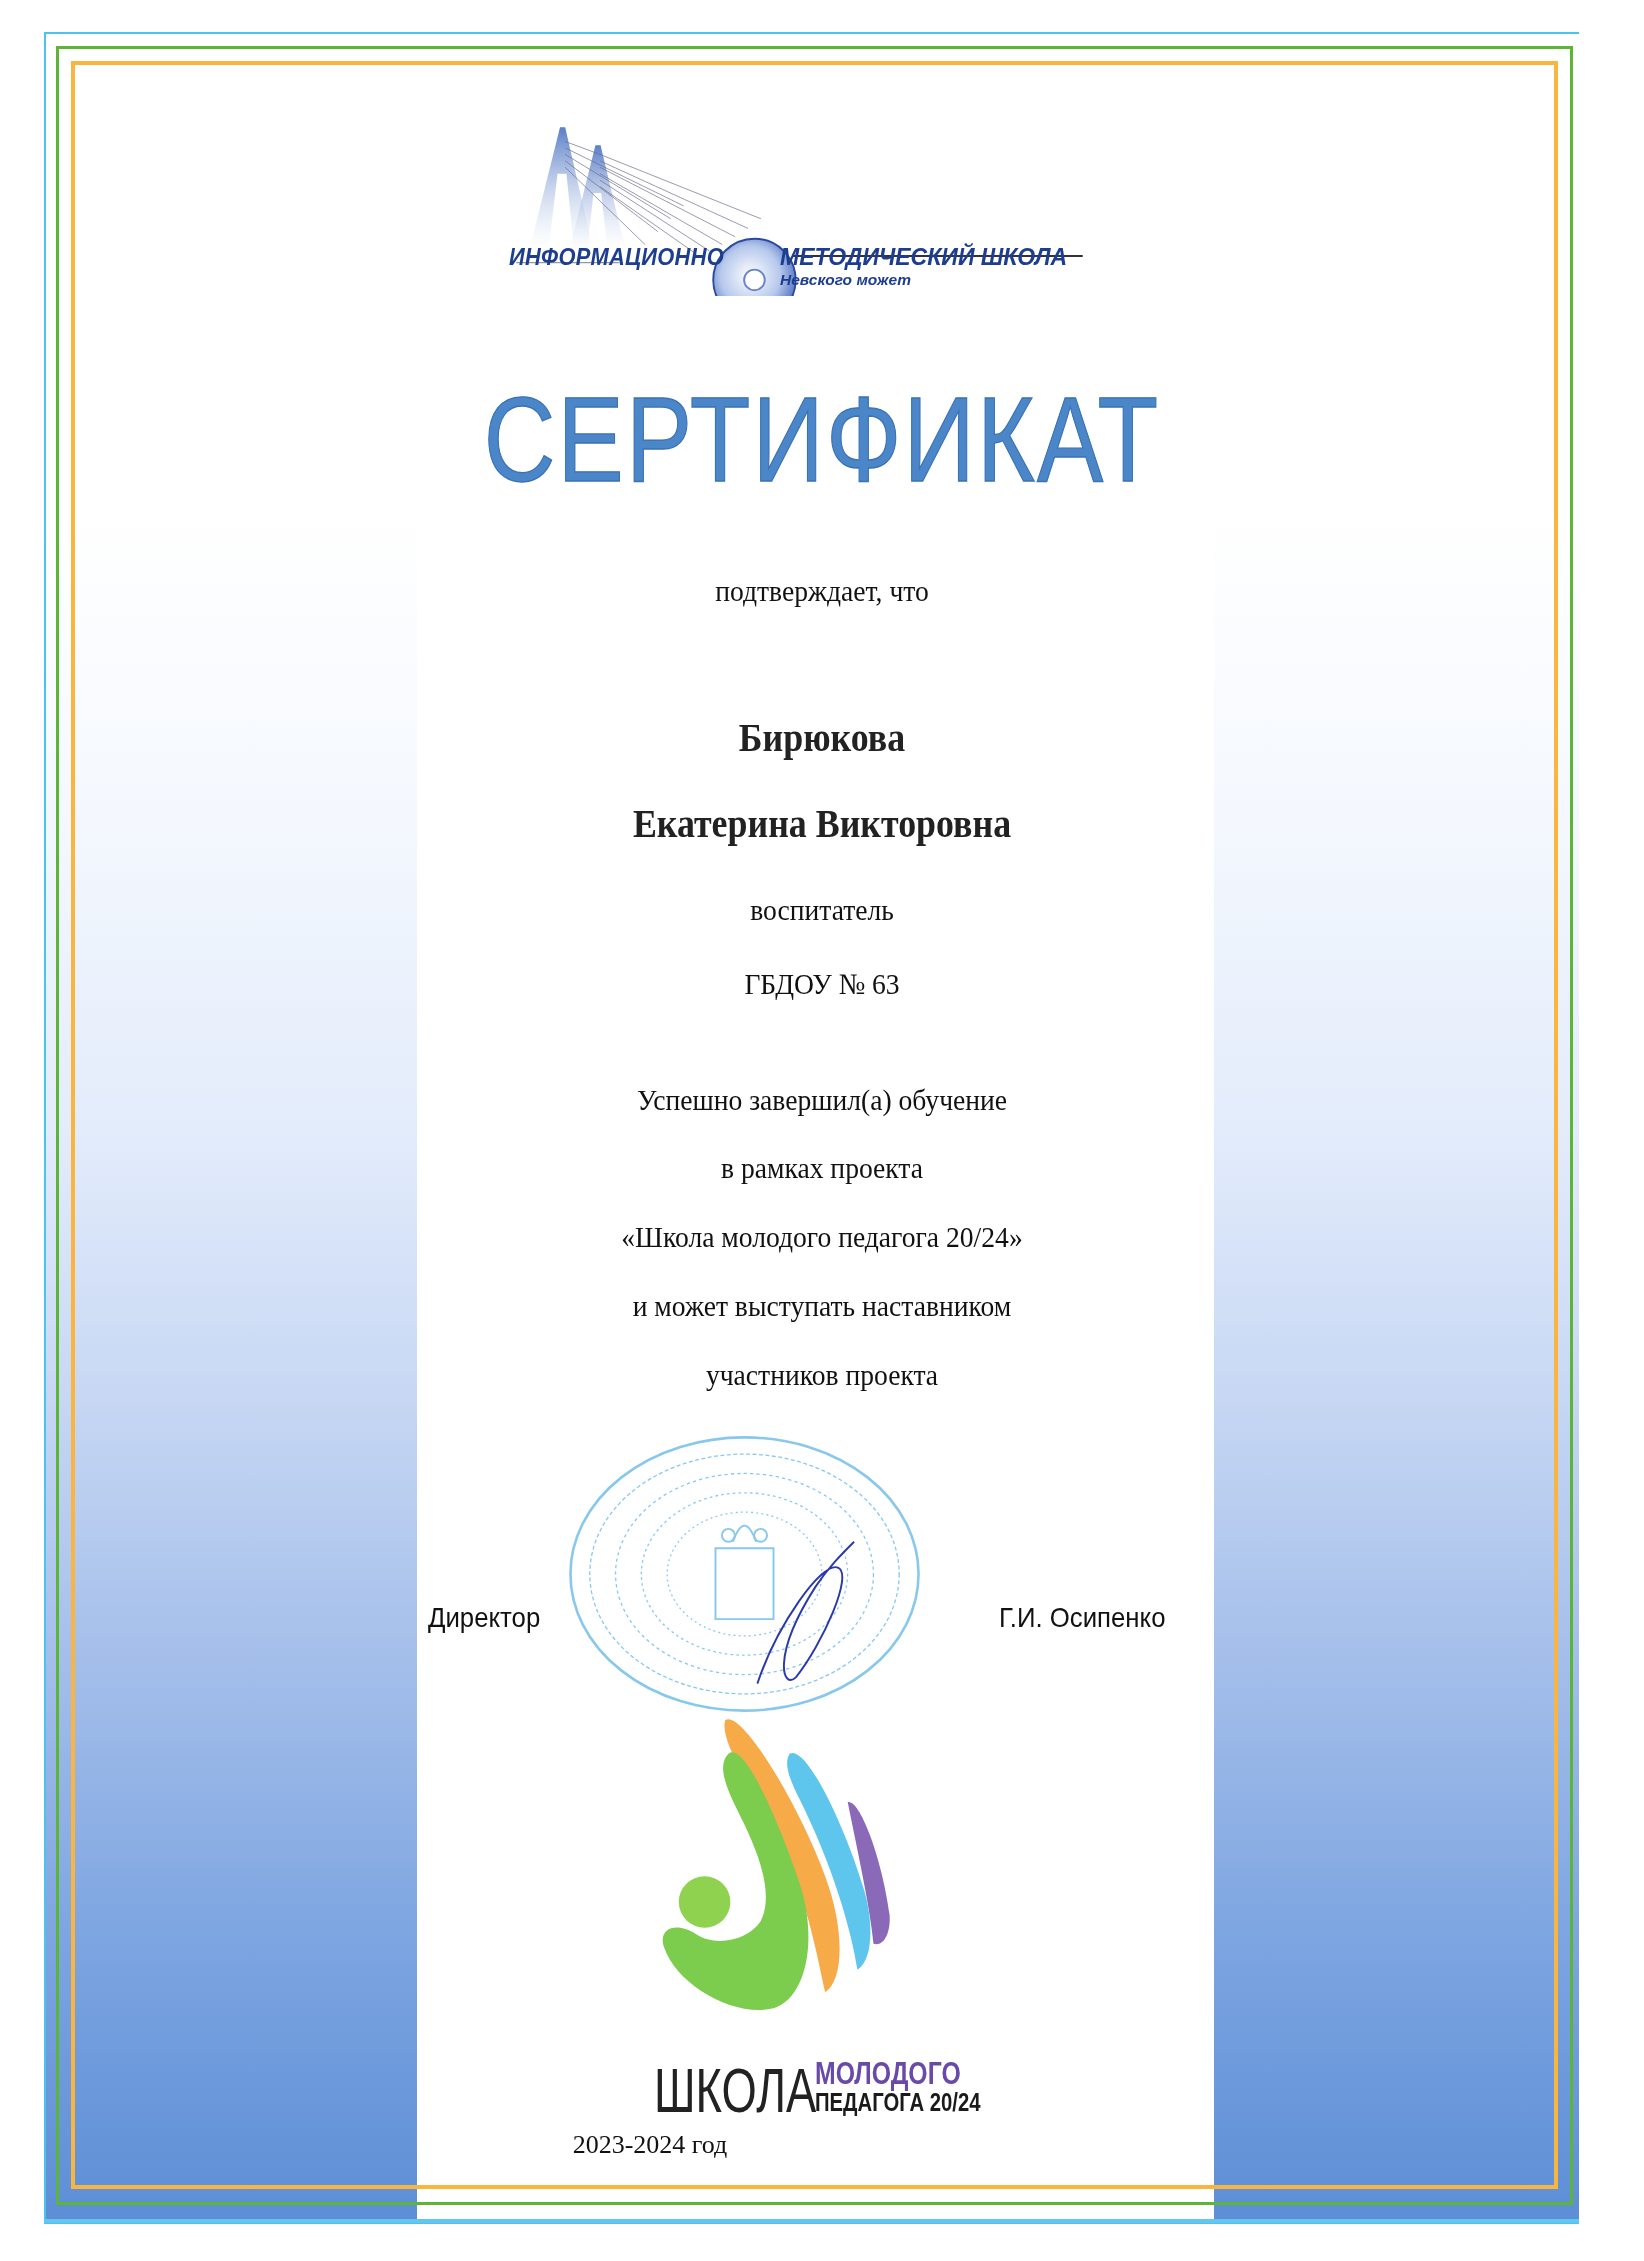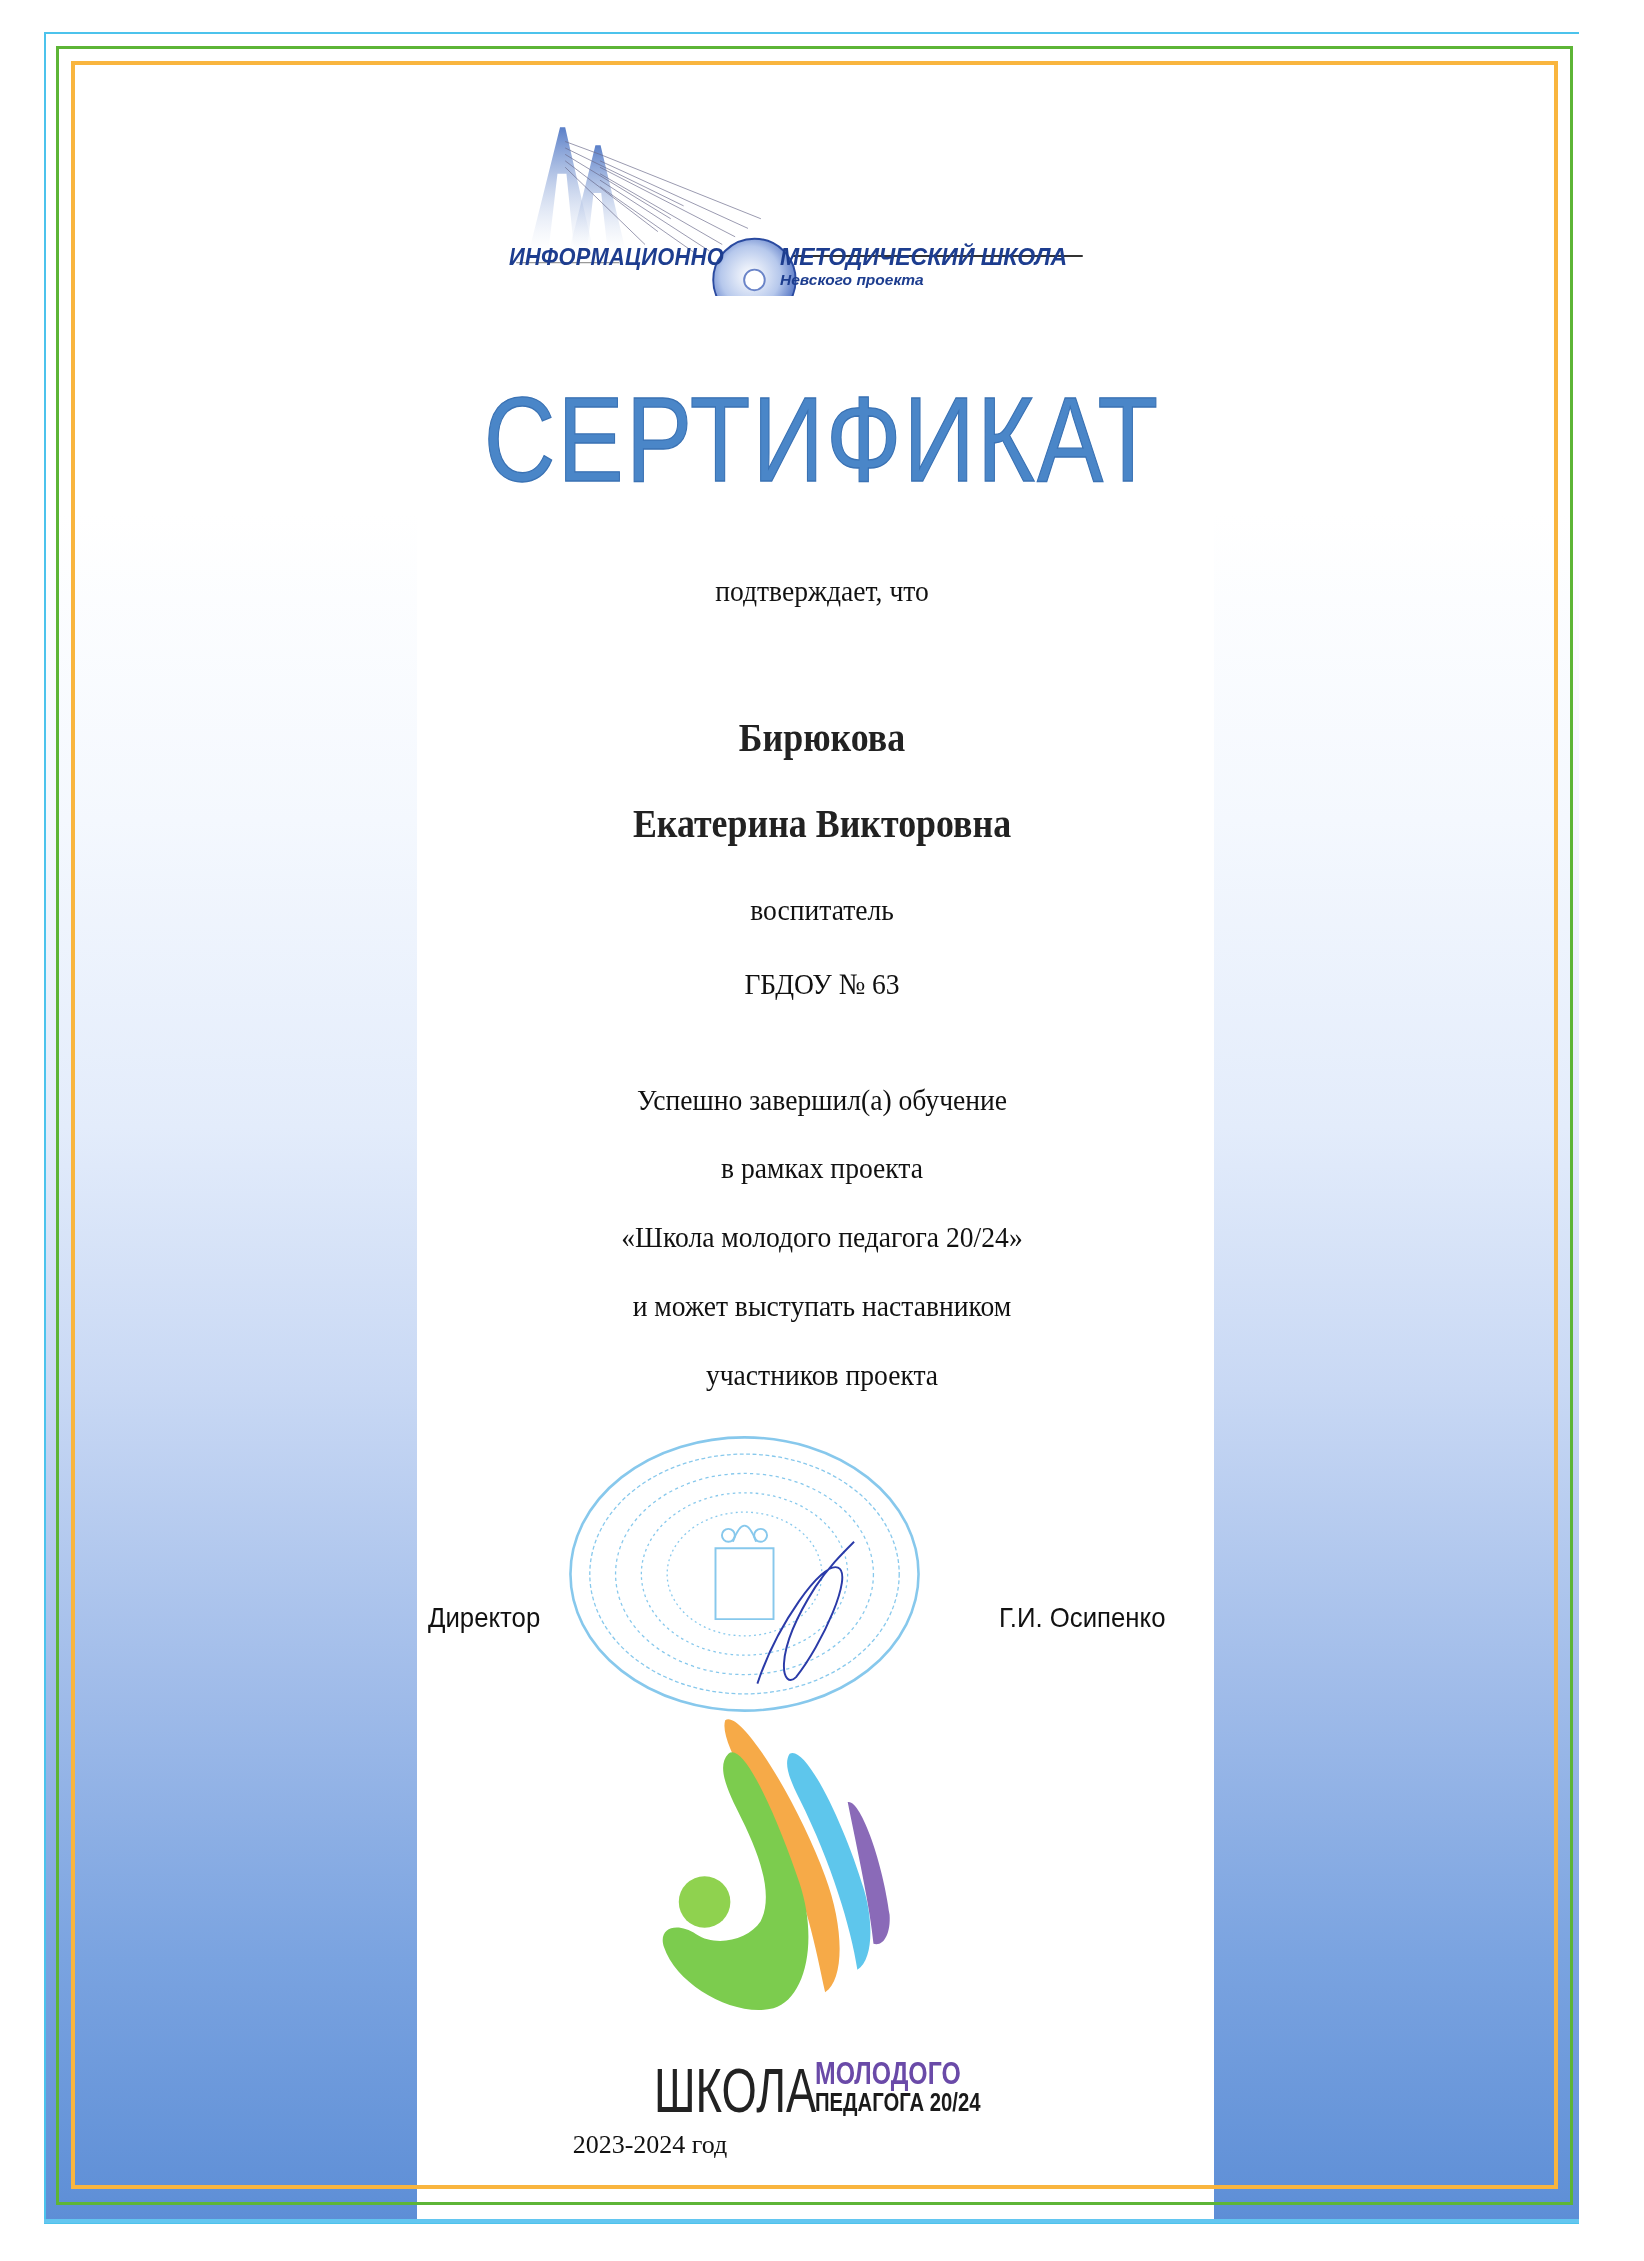--- a/index.html
+++ b/index.html
@@ -88,21 +88,21 @@
   <line x1="40" y1="268" x2="200" y2="268" stroke="#999" stroke-width="2"></line>
   <line x1="470" y1="258" x2="920" y2="258" stroke="#333" stroke-width="3"></line>
   <line x1="40" y1="322" x2="190" y2="322" stroke="#999" stroke-width="2"></line>
   <line x1="690" y1="322" x2="920" y2="322" stroke="#999" stroke-width="2"></line>
 
   <circle cx="410" cy="295" r="64" fill="url(#disc)" stroke="#2a4aa0" stroke-width="3"></circle>
   <circle cx="410" cy="295" r="16" fill="#ffffff" stroke="#6a84c8" stroke-width="3"></circle>
 </svg>
 <div class="imc-text-main">ИНФОРМАЦИОННО</div>
 <div class="imc-text-main2">МЕТОДИЧЕСКИЙ ШКОЛА</div>
-<div class="imc-sub">Невского проекта</div>
+<div class="imc-sub">Невского может</div>
 
 <div class="title">СЕРТИФИКАТ</div>
 
 <div class="txt t-regular" style="top:574px">подтверждает, что</div>
 <div class="txt t-bold" style="top:715px">Бирюкова</div>
 <div class="txt t-bold" style="top:801px">Екатерина Викторовна</div>
 <div class="txt t-regular" style="top:893px">воспитатель</div>
 <div class="txt t-regular" style="top:967px">ГБДОУ № 63</div>
 
 <div class="txt t-regular" style="top:1083px">Успешно завершил(а) обучение</div>

